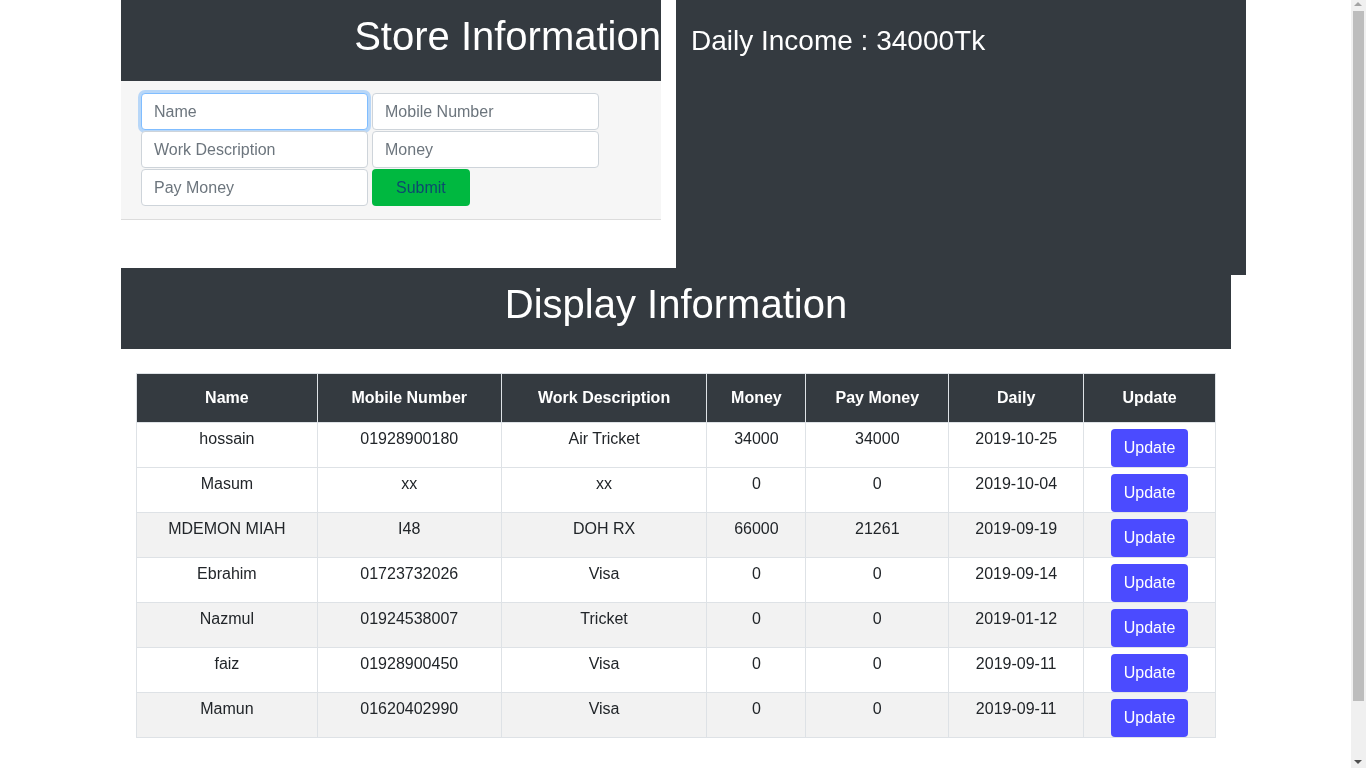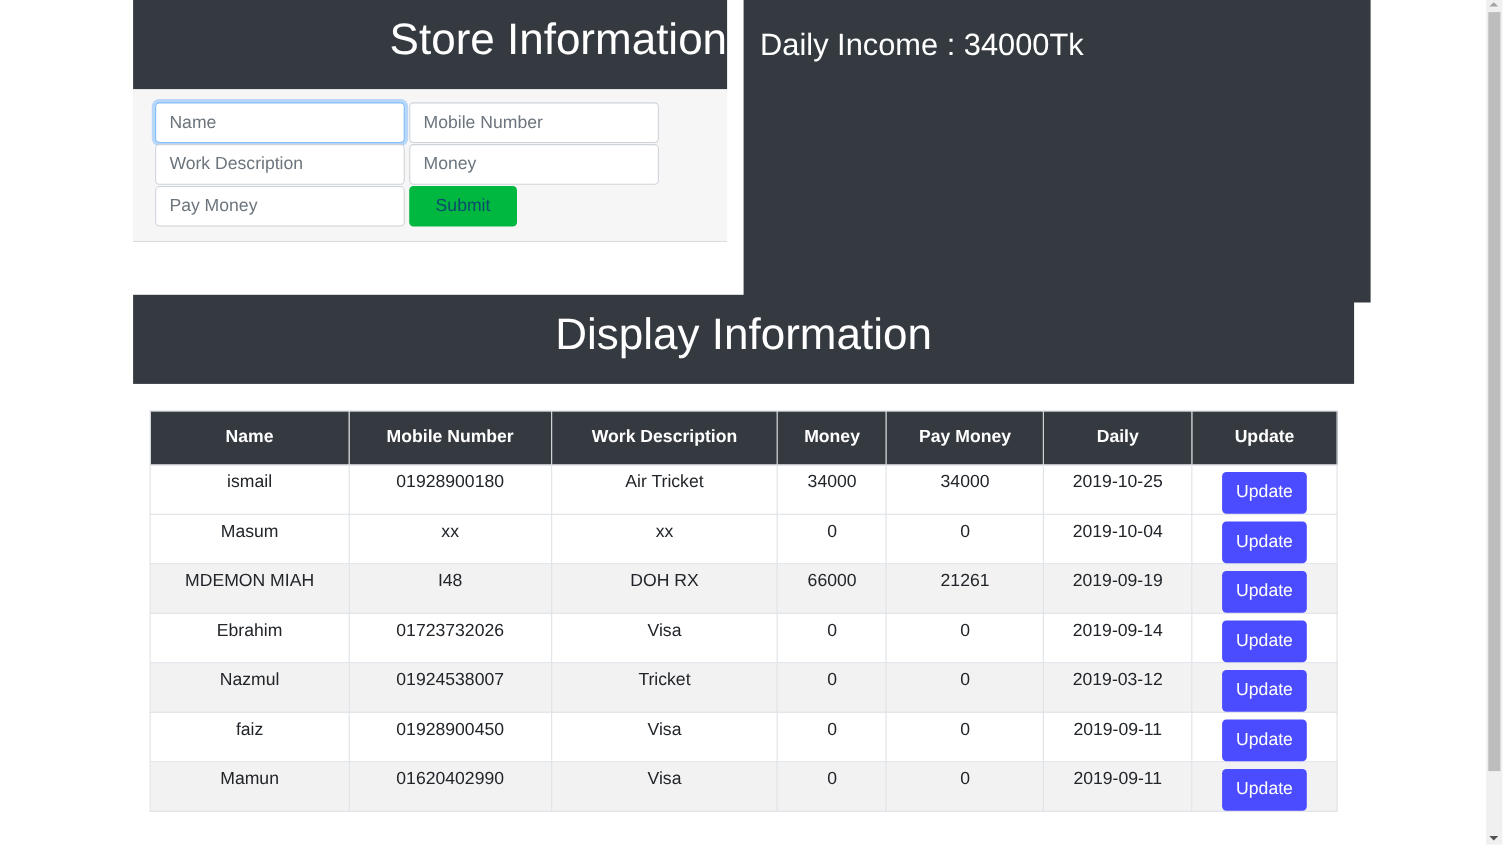--- a/index.html
+++ b/index.html
@@ -103,21 +103,21 @@
         <th>Mobile Number</th>
         <th>Work Description</th>
         <th>Money</th>
         <th>Pay Money</th>
         <th>Daily</th>
         <th>Update</th>
       </tr>
     </thead>
     <tbody id="table-body">
         <tr class="odd">
-          <td>ismail</td>
+          <td>hossain</td>
           <td>01928900180</td>
           <td>Air Tricket</td>
           <td>34000</td>
           <td>34000</td>
           <td>2019-10-25</td>
           <td class="upd"><button class="update-btn" type="button">Update</button></td>
         </tr>
         <tr class="odd">
           <td>Masum</td>
           <td>xx</td>
@@ -144,21 +144,21 @@
           <td>0</td>
           <td>2019-09-14</td>
           <td class="upd"><button class="update-btn" type="button">Update</button></td>
         </tr>
         <tr class="even">
           <td>Nazmul</td>
           <td>01924538007</td>
           <td>Tricket</td>
           <td>0</td>
           <td>0</td>
-          <td>2019-03-12</td>
+          <td>2019-01-12</td>
           <td class="upd"><button class="update-btn" type="button">Update</button></td>
         </tr>
         <tr class="odd">
           <td>faiz</td>
           <td>01928900450</td>
           <td>Visa</td>
           <td>0</td>
           <td>0</td>
           <td>2019-09-11</td>
           <td class="upd"><button class="update-btn" type="button">Update</button></td>

